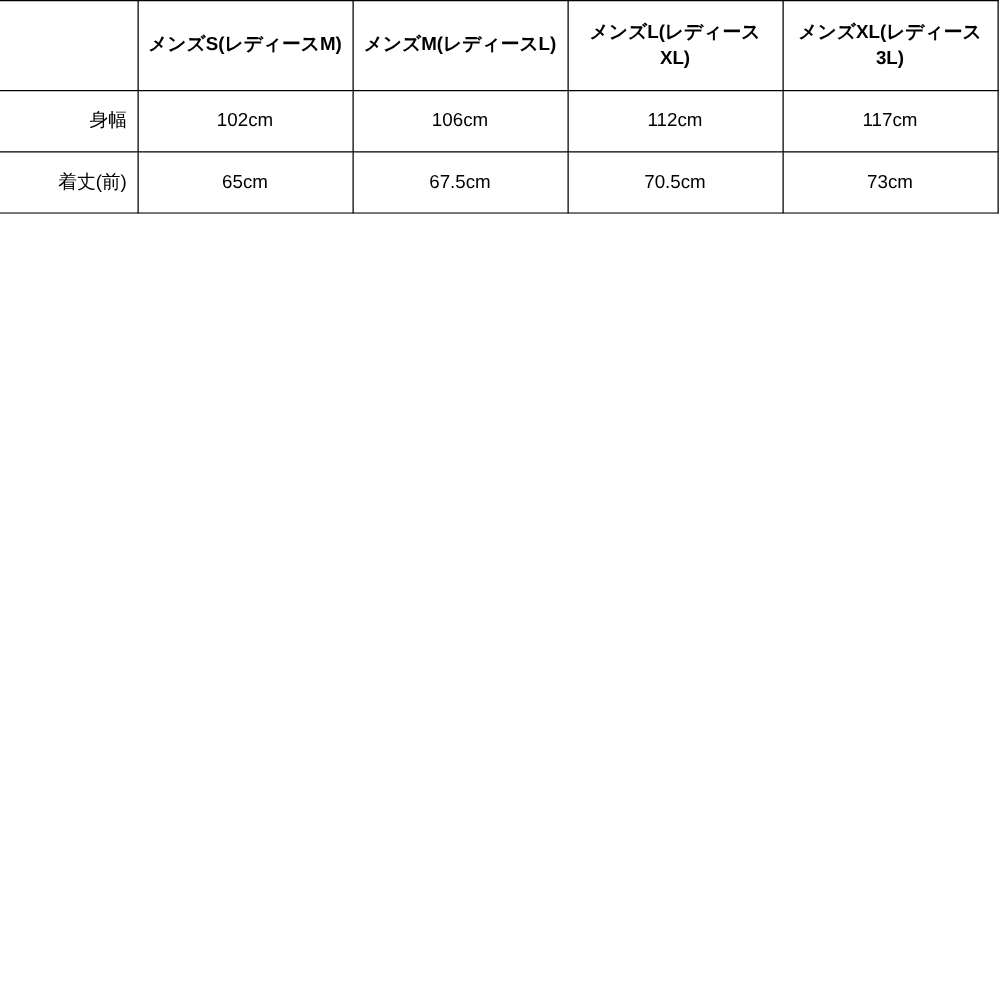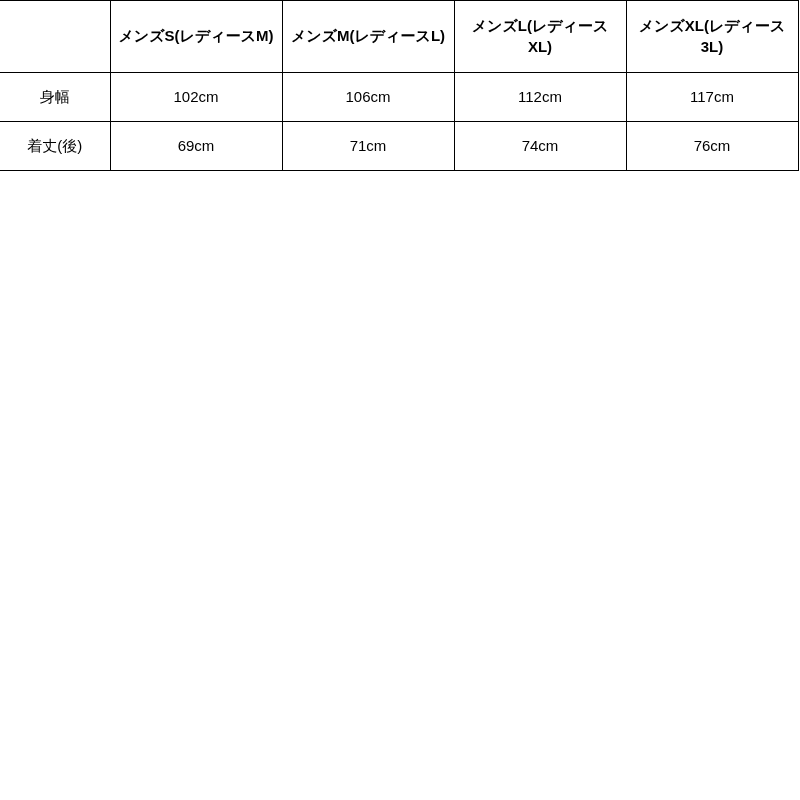--- a/index.html
+++ b/index.html
@@ -33,21 +33,21 @@
     box-sizing: border-box;
   }
   #size-table thead th {
     height: 72px;
     font-weight: bold;
   }
   #size-table thead th.corner-cell {
     border-left: none;
   }
   #size-table tbody th {
-    text-align: center;
+    text-align: right;
     font-weight: normal;
     height: 49px;
     border-left: none;
   }
   #size-table tbody td {
     height: 49px;
     margin-top: 32px;
   }
   #size-table tbody tr:last-child th,
   #size-table tbody tr:last-child td {
@@ -80,22 +80,22 @@
   </thead>
   <tbody>
     <tr>
       <th>身幅</th>
       <td>102cm</td>
       <td>106cm</td>
       <td>112cm</td>
       <td>117cm</td>
     </tr>
     <tr>
-      <th>着丈(後)</th>
-      <td>69cm</td>
-      <td>71cm</td>
-      <td>74cm</td>
-      <td>76cm</td>
+      <th>着丈(前)</th>
+      <td>65cm</td>
+      <td>67.5cm</td>
+      <td>70.5cm</td>
+      <td>73cm</td>
     </tr>
   </tbody>
 </table>
 
 <div class="spacer"></div>
 
 </body></html>

